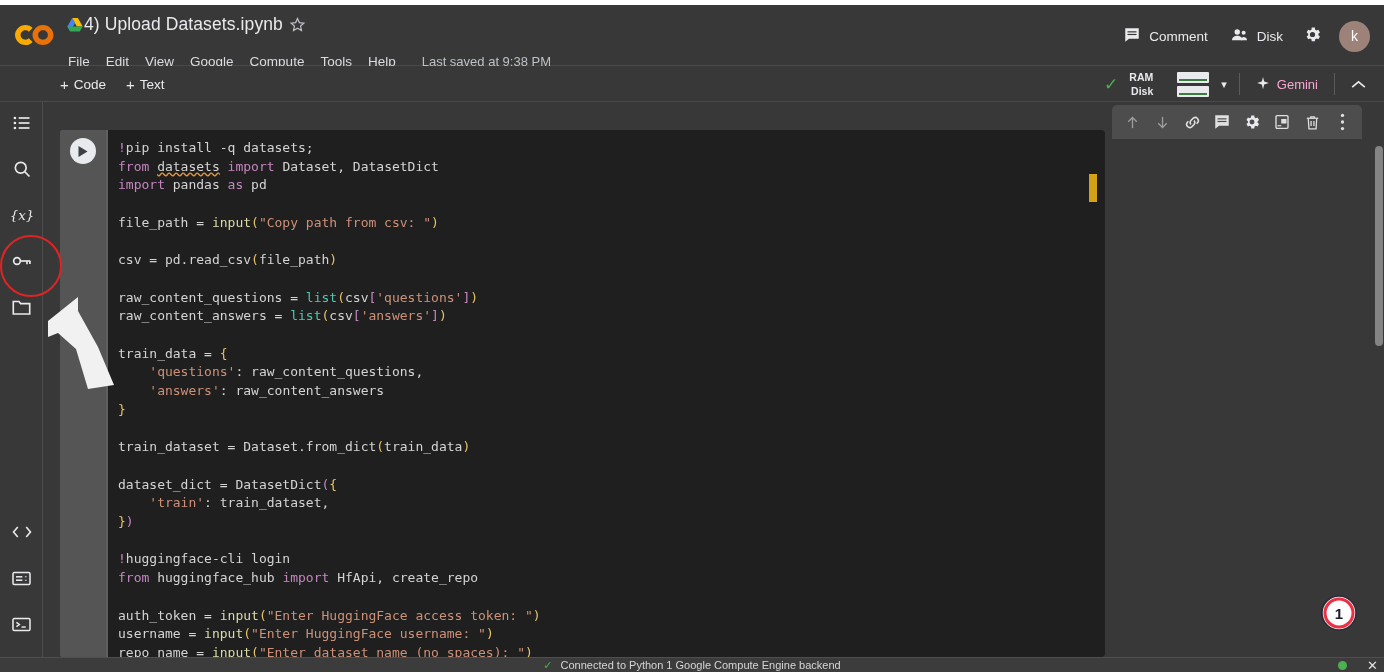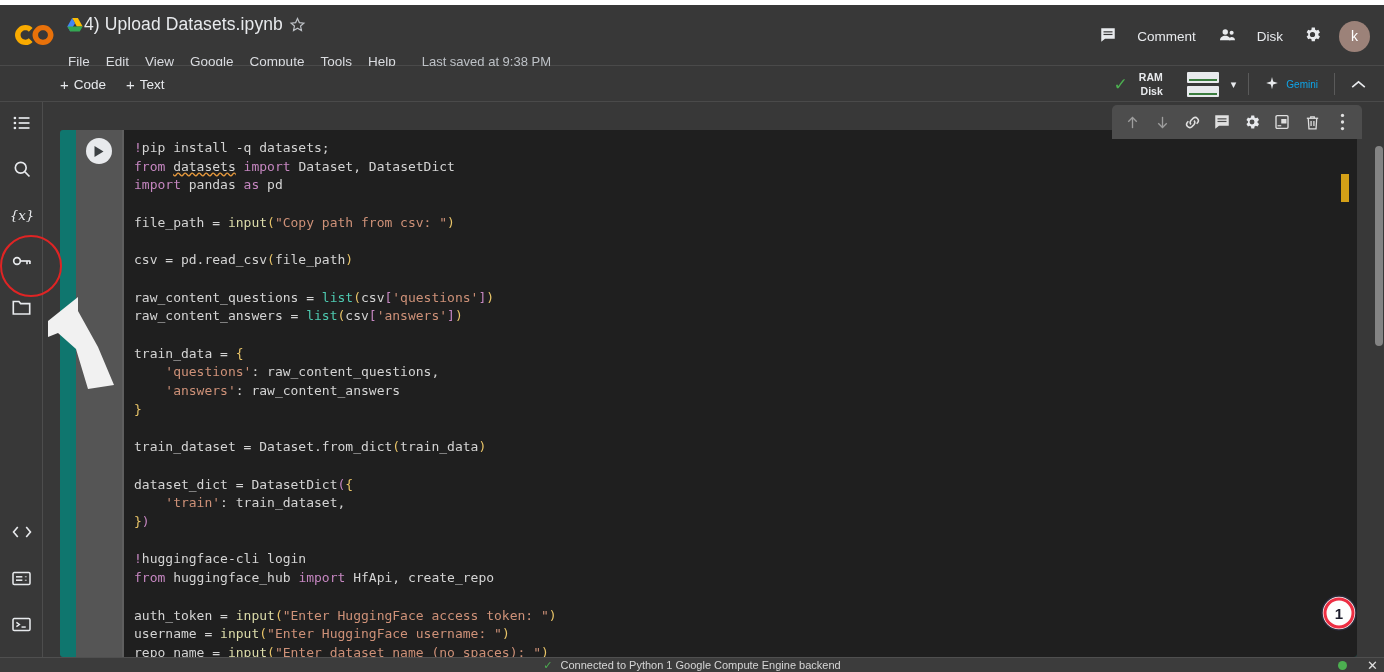--- a/index.html
+++ b/index.html
@@ -64,21 +64,21 @@
     margin-left: 10px;
     white-space: nowrap;
     cursor: pointer;
   }
 
   .header-right {
     position: absolute; right: 14px; top: 13px;
     display: flex; align-items: center; gap: 0px;
   }
   .hr-btn {
-    display: flex; align-items: center; gap: 20px;
+    display: flex; align-items: center; gap: 8px;
     padding: 6px 11px;
     color: #e8eaed; font-size: 13.5px;
     border-radius: 4px; cursor: pointer;
     white-space: nowrap;
   }
   .icon-btn {
     display: flex; align-items: center; justify-content: center;
     width: 36px; height: 36px; border-radius: 50%;
     cursor: pointer;
   }
@@ -133,21 +133,21 @@
     left: 2px; right: 2px; bottom: 2px; height: 1.5px;
     background: #3b7d3f;
   }
   .caret-down {
     margin: 0 6px 0 12px; cursor: pointer;
     color: #e8eaed; font-size: 11px;
   }
   .vdiv { width: 1px; height: 22px; background: #5a5a5a; margin: 0 6px; }
   .gemini-btn {
     display: flex; align-items: center; gap: 7px;
-    color: #0ea5e9; font-size: 10px;
+    color: #f9a8d4; font-size: 13px;
     padding: 5px 10px; border-radius: 4px; cursor: pointer;
     white-space: nowrap;
   }
   .chev-up {
     padding: 4px 10px; cursor: pointer;
     color: #e8eaed;
   }
 
   
   .sidebar {
@@ -183,26 +183,25 @@
   }
   .ct-icon {
     width: 28px; height: 28px;
     display: flex; align-items: center; justify-content: center;
     border-radius: 4px; cursor: pointer;
   }
 
   
   .code-cell {
     position: absolute; left: 16px; top: 28px;
-    width: 1297px; height: 527px;
+    width: 1045px; height: 527px;
     background: #0f766e;
     border-radius: 3px;
     display: flex;
     overflow: hidden;
-    padding-left: 16px;
   }
   .gutter {
     width: 46px;
     background: #555555;
     padding-top: 8px;
     display: flex; justify-content: center;
     flex-shrink: 0;
   }
   .run-btn {
     width: 26px; height: 26px; border-radius: 50%;

